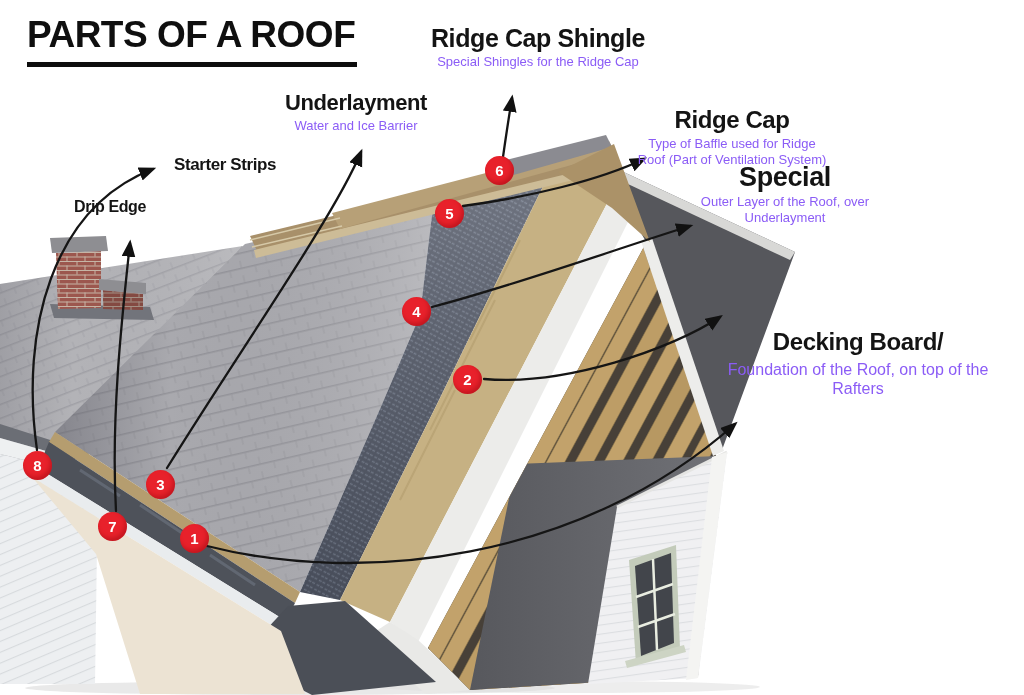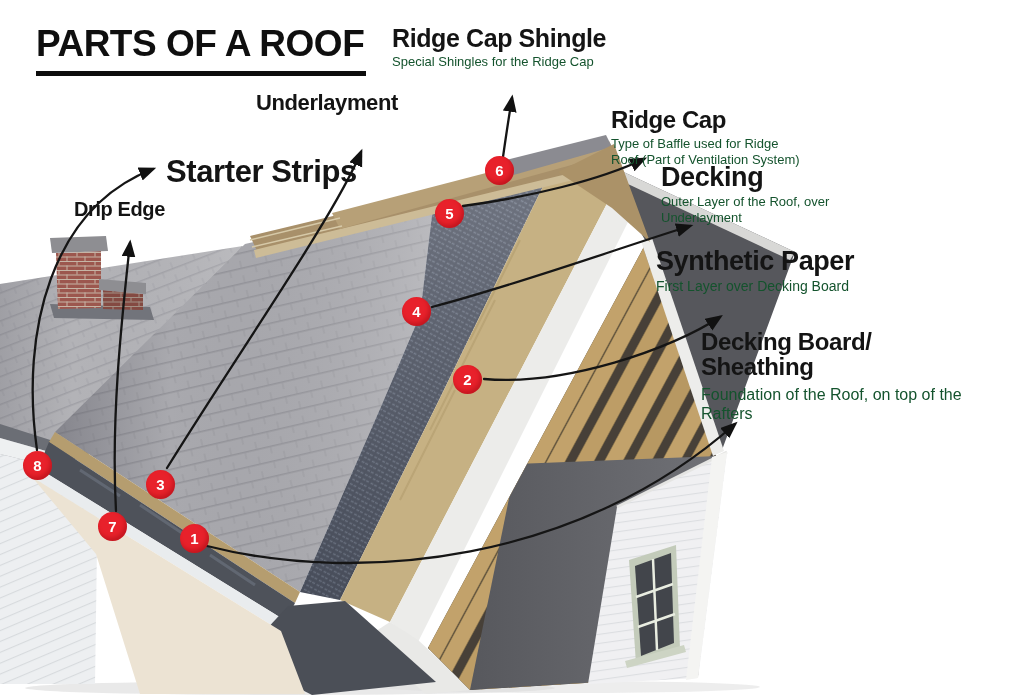--- a/index.html
+++ b/index.html
@@ -1,46 +1,46 @@
 <!DOCTYPE html>
 <html><head>
 <meta charset="utf-8">
 <style>
   html,body{margin:0;padding:0;background:#ffffff;}
   .stage{position:relative;width:1024px;height:695px;background:#ffffff;overflow:hidden;
          font-family:"Liberation Sans","DejaVu Sans",sans-serif;}
   .art{position:absolute;left:0;top:0;width:1024px;height:695px;}
 
   .title-block{position:absolute;left:27px;top:16px;z-index:4;}
-  .title-block h1{margin:9px;font-size:37px;font-weight:800;color:#0f0f0f;letter-spacing:-0.5px;
+  .title-block h1{margin:0;font-size:37px;font-weight:800;color:#0f0f0f;letter-spacing:-0.5px;
                   border-bottom:5px solid #0d0d0d;padding:0 2px 7px 0;line-height:1.05;}
 
-  .lbl{position:absolute;z-index:4;text-align:left;}
+  .lbl{position:absolute;z-index:4;text-align:center;}
   .lbl.left{text-align:left;}
   .lbl-title{font-weight:800;color:#141414;line-height:1.04;letter-spacing:-0.4px;}
-  .lbl-desc{font-size:13px;color:#14532d;line-height:1.22;margin-top:3px;}
+  .lbl-desc{font-size:13px;color:#8b5cf6;line-height:1.22;margin-top:3px;}
 
   #lbl-ridge-cap-shingle{left:392px;top:25px;width:292px;}
   #lbl-ridge-cap-shingle .lbl-title{font-size:25px;}
   #lbl-ridge-cap{left:611px;top:84px;width:242px;margin-top:24px;}
   #lbl-ridge-cap .lbl-title{font-size:24px;}
   #lbl-shingles{left:661px;top:163px;width:248px;}
   #lbl-shingles .lbl-title{font-size:27px;}
   #lbl-synthetic-paper{left:656px;top:247px;width:308px;}
   #lbl-synthetic-paper .lbl-title{font-size:27px;}
   #lbl-synthetic-paper .lbl-desc{font-size:14px;}
   #lbl-decking-board{left:701px;top:330px;width:314px;}
   #lbl-decking-board .lbl-title{font-size:24px;}
   #lbl-decking-board .lbl-desc{font-size:16px;margin-top:5px;}
   #lbl-underlayment{left:256px;top:92px;width:200px;}
   #lbl-underlayment .lbl-title{font-size:22px;}
   #lbl-starter-strips{left:166px;top:156px;}
-  #lbl-starter-strips .lbl-title{font-size:31px;}
+  #lbl-starter-strips .lbl-title{font-size:17px;margin-left:8px;}
   #lbl-drip-edge{left:74px;top:199px;}
-  #lbl-drip-edge .lbl-title{font-size:20px;}
+  #lbl-drip-edge .lbl-title{font-size:16px;}
 
   .marker{position:absolute;z-index:5;width:29px;height:29px;border-radius:50%;
           background:#e8212b;box-shadow:inset -2px -3px 4px rgba(130,0,10,.35);
           display:flex;align-items:center;justify-content:center;}
   .marker span{color:#ffffff;font-size:15px;font-weight:700;}
 </style>
 </head>
 <body>
 
 <div class="stage">
@@ -216,42 +216,38 @@
 
   <div class="lbl" id="lbl-ridge-cap">
     <div class="lbl-title">Ridge Cap</div>
     <div class="lbl-desc">
       <span style="display:block">Type of Baffle used for Ridge</span>
       <span style="display:block">Roof (Part of Ventilation System)</span>
     </div>
   </div>
 
   <div class="lbl" id="lbl-shingles">
-    <div class="lbl-title">Decking</div>
+    <div class="lbl-title">Special</div>
     <div class="lbl-desc">
       <span style="display:block">Outer Layer of the Roof, over</span>
       <span style="display:block">Underlayment</span>
     </div>
   </div>
 
-  <div class="lbl" id="lbl-synthetic-paper">
-    <div class="lbl-title">Synthetic Paper</div>
-    <div class="lbl-desc">First Layer over Decking Board</div>
-  </div>
 
   <div class="lbl" id="lbl-decking-board">
     <div class="lbl-title">
       <span style="display:block">Decking Board/</span>
-      <span style="display:block">Sheathing</span>
     </div>
     <div class="lbl-desc">Foundation of the Roof, on top of the Rafters</div>
   </div>
 
   <div class="lbl" id="lbl-underlayment">
     <div class="lbl-title">Underlayment</div>
+    <div class="lbl-desc">Water and Ice Barrier</div>
   </div>
 
   <div class="lbl left" id="lbl-starter-strips">
     <div class="lbl-title">Starter Strips</div>
   </div>
 
   <div class="lbl left" id="lbl-drip-edge">
     <div class="lbl-title">Drip Edge</div>
   </div>
 

